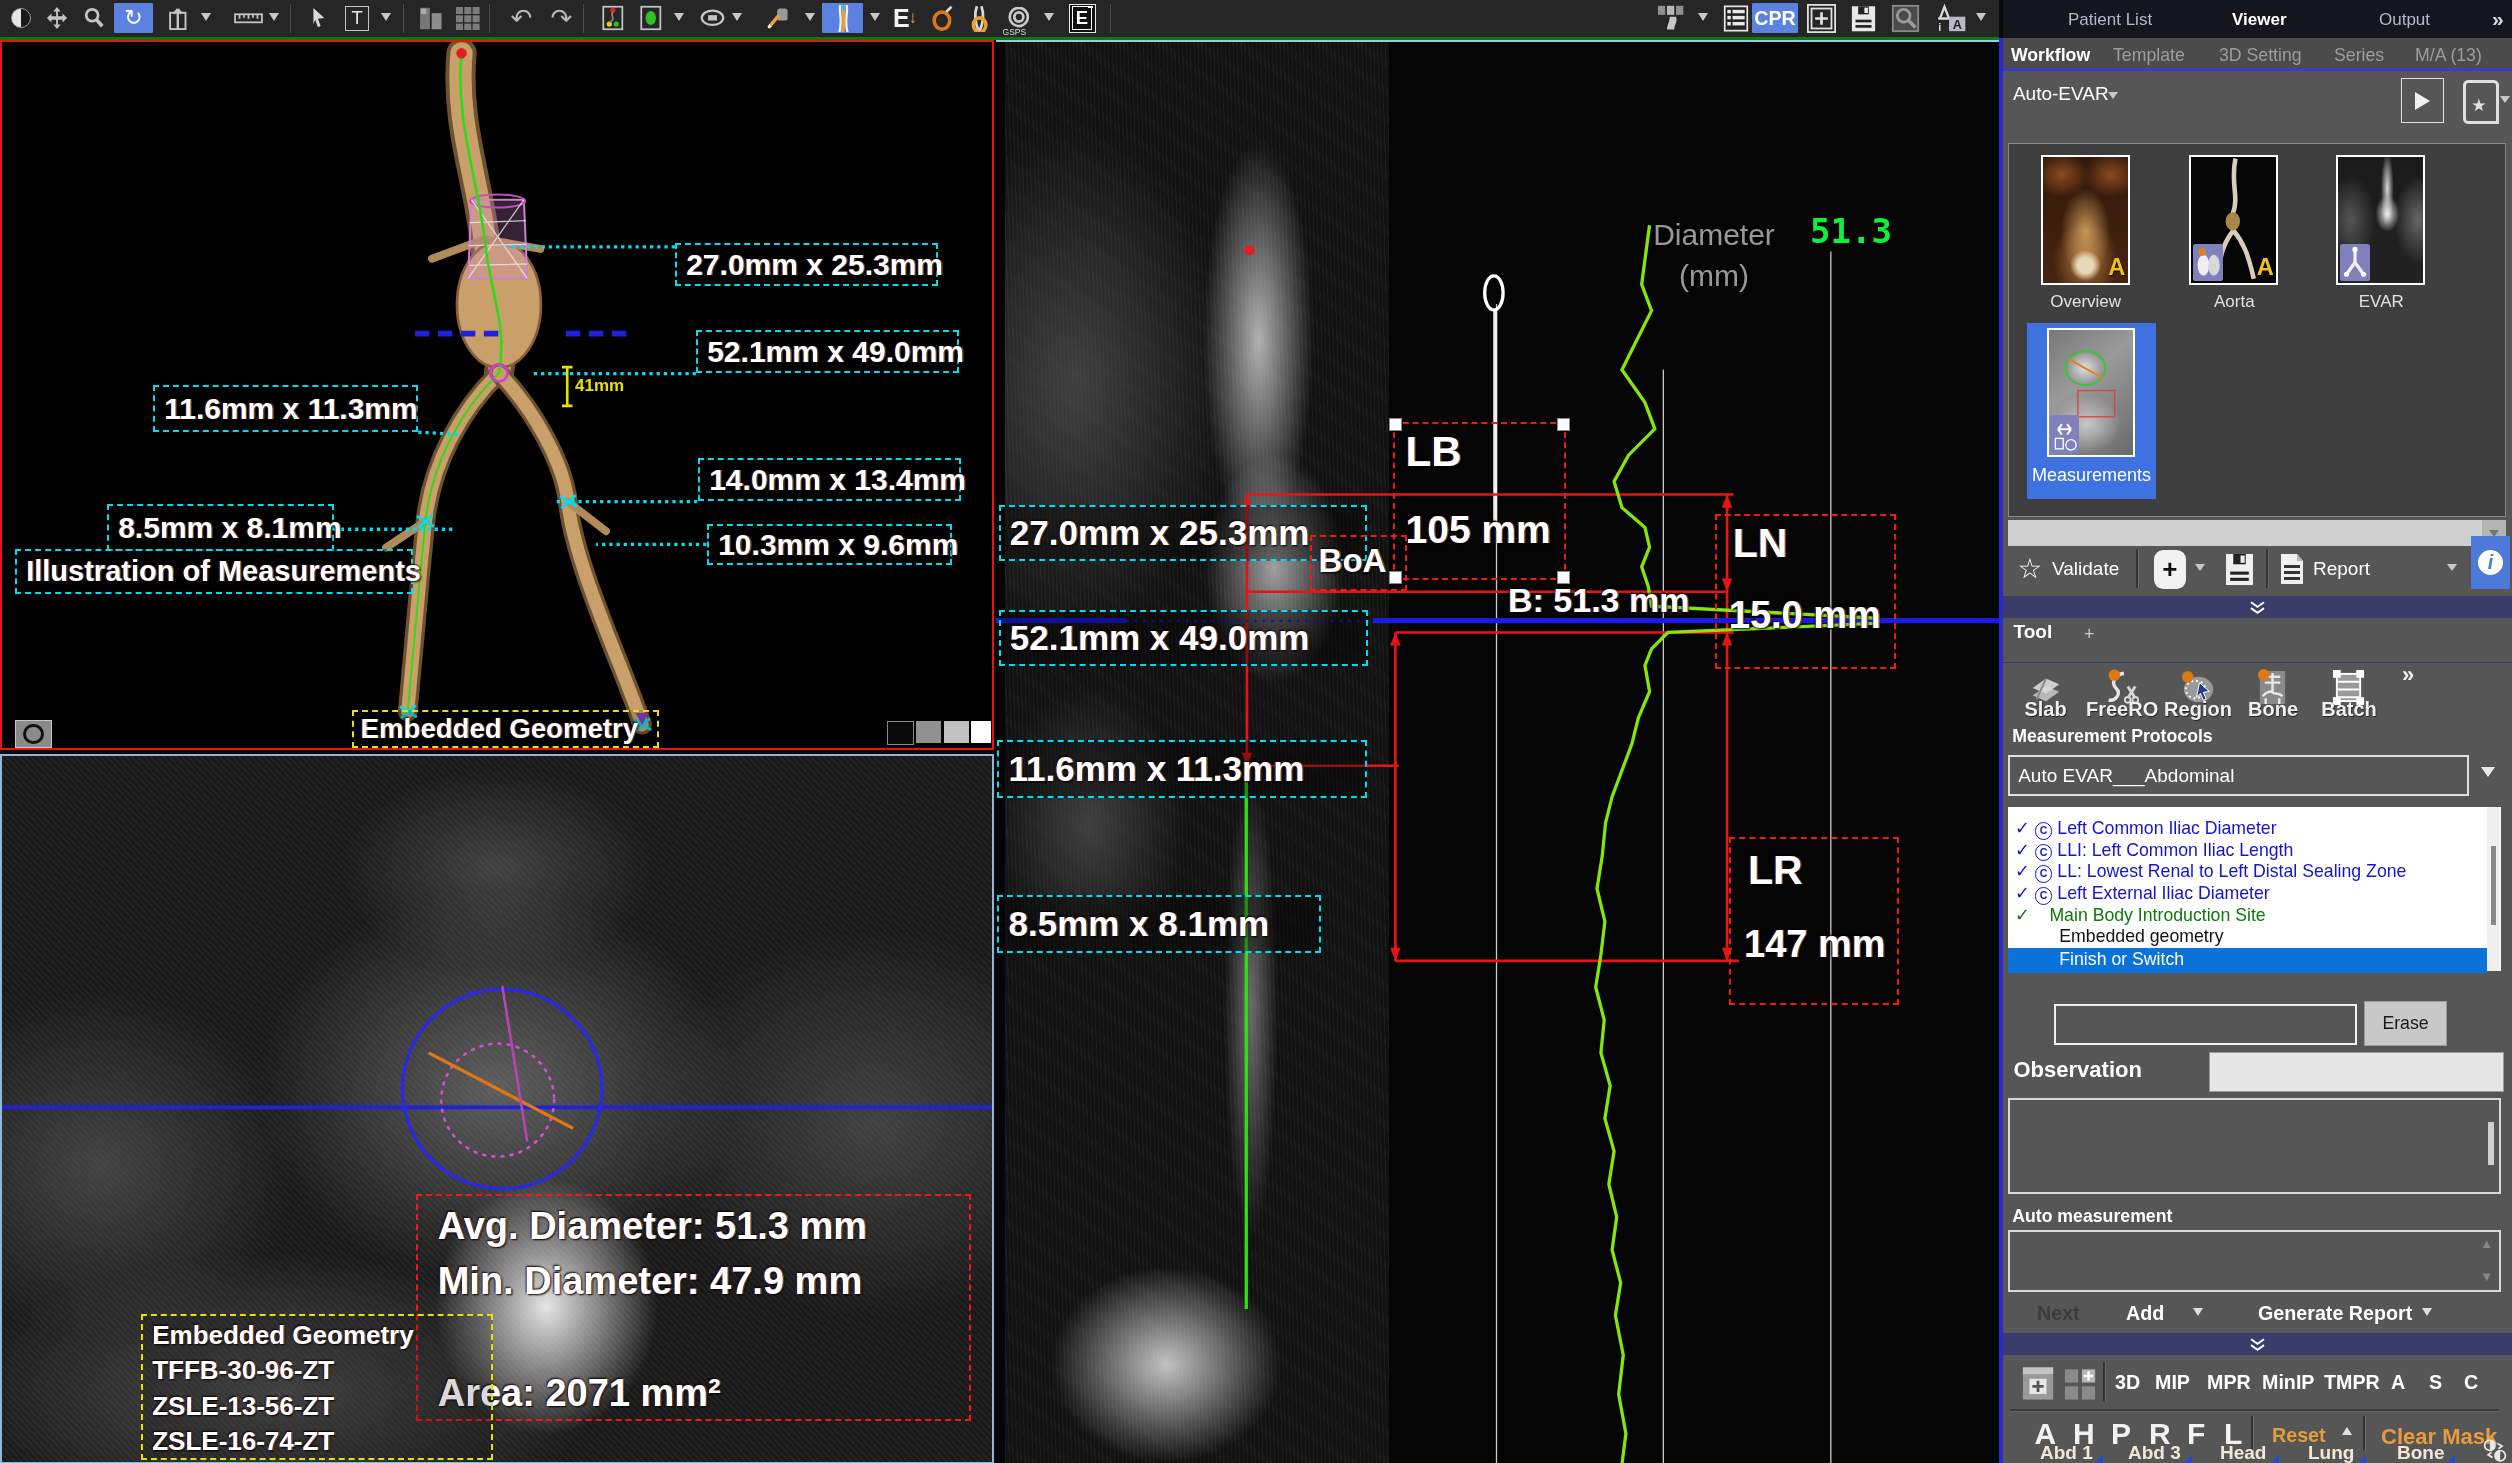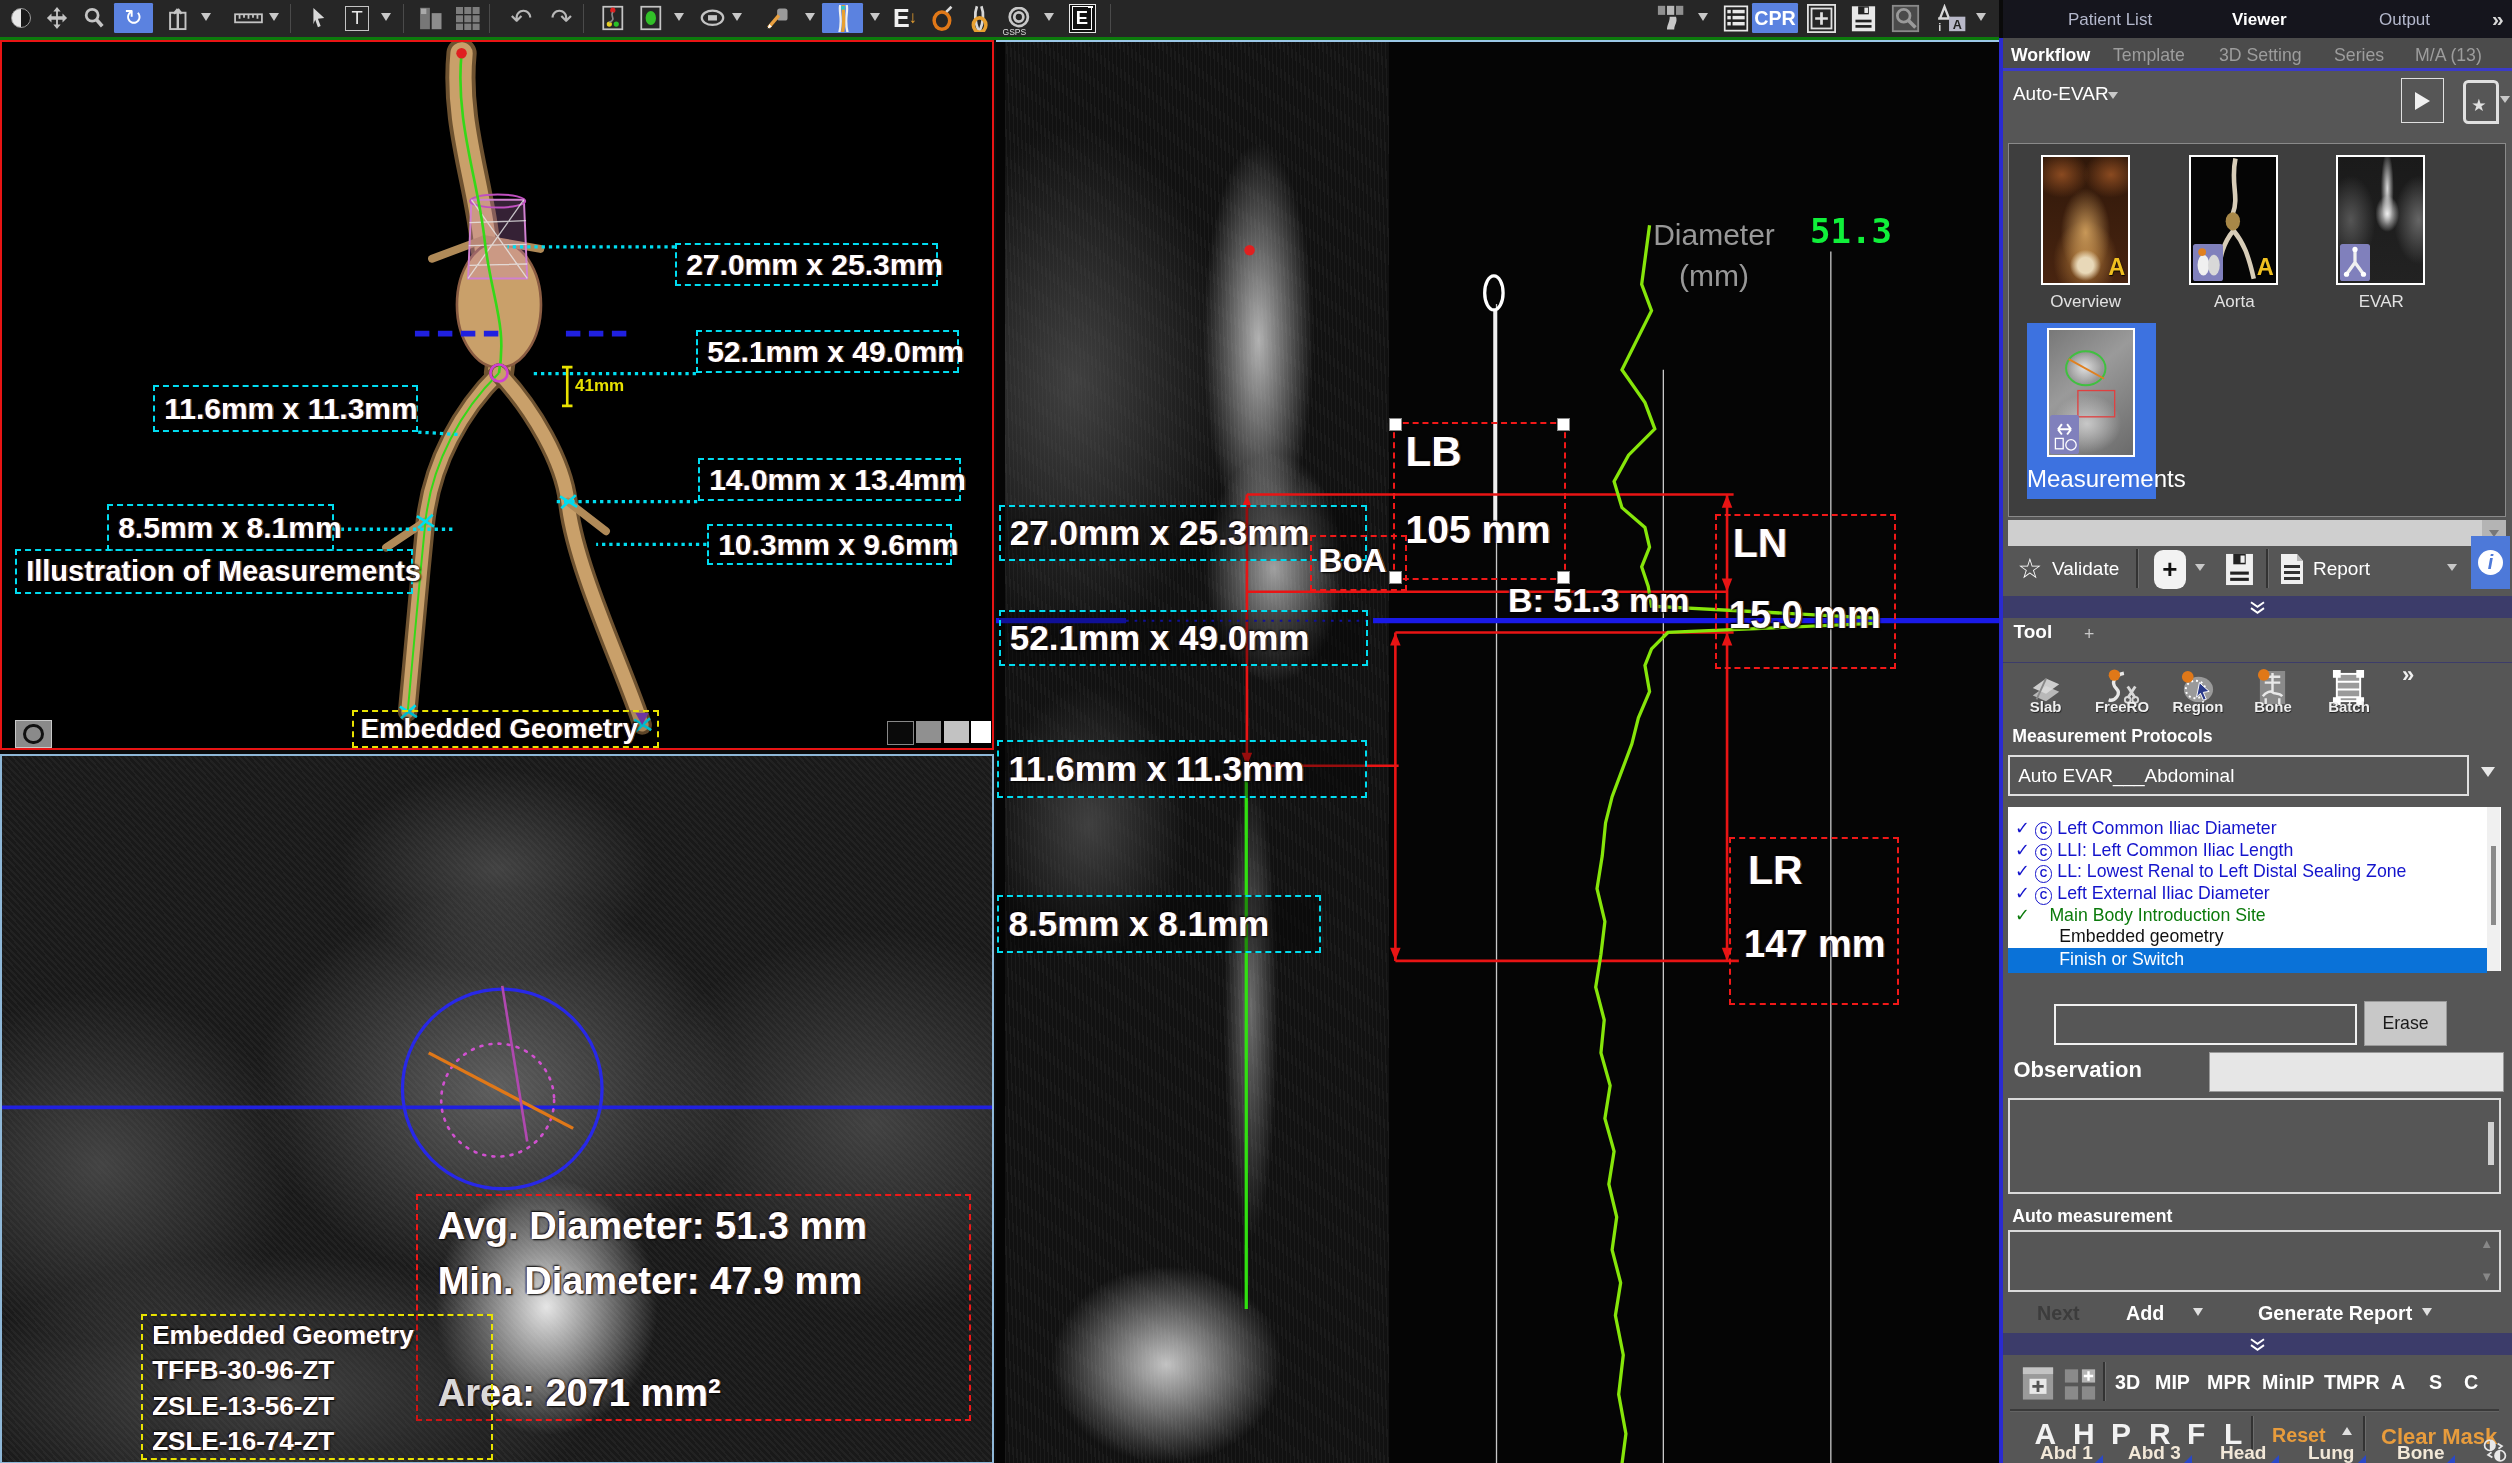--- a/index.html
+++ b/index.html
@@ -51,21 +51,21 @@
   .selrow{background:#0a72d8;color:#fff;}
   .ccirc{display:inline-block;width:15.8px;height:15.8px;border:1.3px solid #1414cc;border-radius:50%;font-size:10.5px;line-height:15.8px;text-align:center;color:#1414cc;font-weight:bold;}
   .orange{color:#e89c3c;font-weight:bold;}
   .preset{color:#f2e8d8;font-size:19px;font-weight:bold;}
   .bluetri{position:absolute;width:0;height:0;border-left:8.5px solid transparent;border-bottom:8.5px solid #2a48c8;}
   .thumb{border:2px solid #fff;box-sizing:border-box;background:#000;overflow:hidden;}
   .thumb-lbl{font-size:17px;color:#e2e2e2;text-align:center;}
   .badgeA{position:absolute;color:#f0c020;font-weight:bold;font-size:23.6px;text-shadow:0.7px 0.7px 1.3px #000;}
   .badgeB{position:absolute;width:30px;height:37px;background:#8080bc;border-radius:2.6px;}
   .toolico{position:absolute;top:669px;width:47px;height:37px;display:flex;align-items:center;justify-content:center;}
-  .toollbl{position:absolute;top:698px;width:72px;text-align:center;font-size:15px;color:#f0f0f0;font-weight:bold;text-shadow:0.7px 0.7px 0.7px #222;}
+  .toollbl{position:absolute;top:698px;width:72px;text-align:center;font-size:20px;color:#f0f0f0;font-weight:bold;text-shadow:0.7px 0.7px 0.7px #222;}
   .viewmode{font-size:19.7px;font-weight:bold;color:#fff;top:1340px;}
   .orient{font-size:30px;font-weight:bold;color:#f2f2f2;top:1385px;}
   .vdiv{background:#333;box-shadow:0.7px 0 0 #777;}
   .scrollarrow{color:#888;font-size:13px;}
   .ctlabel{color:#989898;}
 </style>
 </head>
 <body>
 
 <div id="toolbar" class="abs">
@@ -538,21 +538,21 @@
             <ellipse cx="56" cy="58" rx="30" ry="26" fill="none" stroke="#40c040" stroke-width="3"></ellipse>
             <line x1="30" y1="44" x2="84" y2="74" stroke="#e08020" stroke-width="3"></line>
             <rect x="44" y="92" width="56" height="40" fill="none" stroke="#e04040" stroke-width="2"></rect>
           </svg>
         <span class="badgeB" style="left:1.3px;bottom:1.3px;width:29px;height:39px"><svg width="29" height="39" viewBox="0 0 44 60">
               <path d="M12 22h20M12 22l6-8M12 22l6 8M32 22l-6-8M32 22l-6 8" stroke="#fff" stroke-width="3" fill="none"></path>
               <rect x="8" y="36" width="12" height="16" fill="none" stroke="#fff" stroke-width="2"></rect>
               <circle cx="32" cy="46" r="8" fill="none" stroke="#fff" stroke-width="2"></circle>
             </svg></span>
       </div>
-      <div class="abs" style="left:0;top:142px;width:129px;text-align:center;font-size:24px;color:#fff">Measurements</div>
+      <div class="abs" style="left:0;top:142px;width:129px;text-align:center;font-size:18px;color:#fff">Measurements</div>
     </div>
   </div>
   <div class="abs" style="left:5.3px;top:520px;width:498px;height:26px;background:#cfcfcf">
     <div class="abs" style="left:474px;top:0;width:23.6px;height:26px;background:#b4b4b4;display:flex;align-items:center;justify-content:center">
         <span style="width:0;height:0;border-left:5.9px solid transparent;border-right:5.9px solid transparent;border-top:7.9px solid #777"></span>
       </div>
   </div>
 
   <span class="abs" style="left:14.4px;top:552px;font-size:27.6px;color:#fff">☆</span>
   <span class="abs" style="left:49px;top:558px;font-size:19px;color:#fff">Validate</span>

